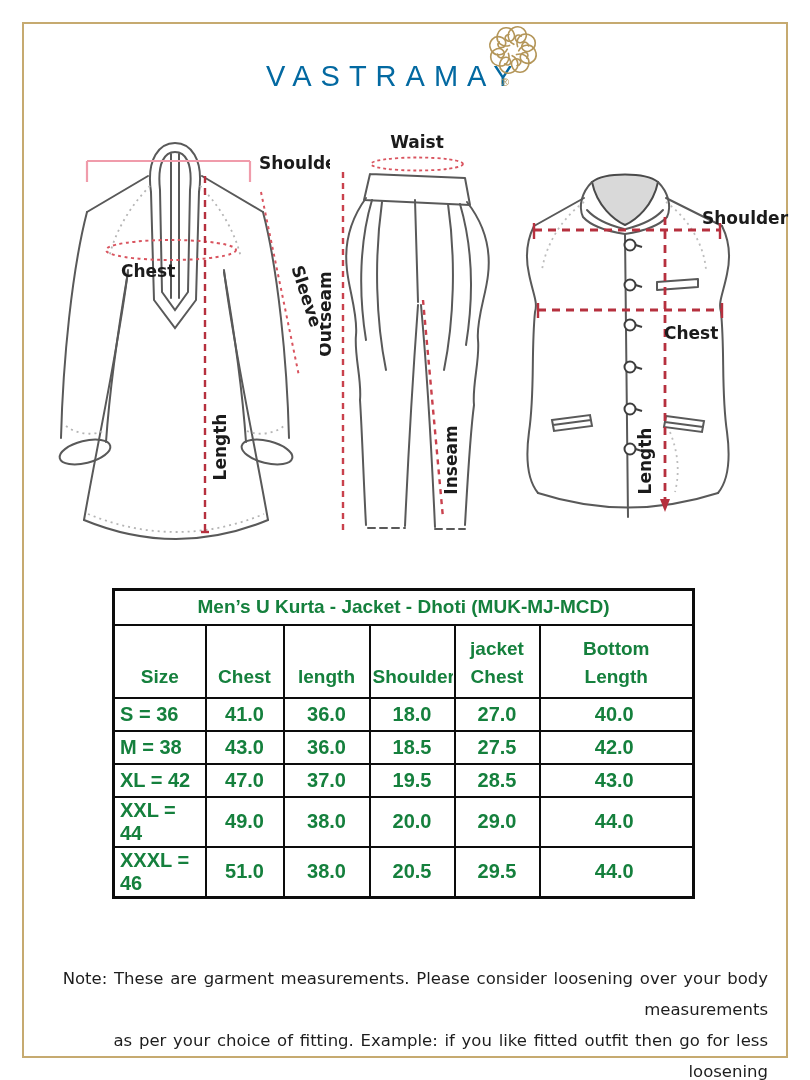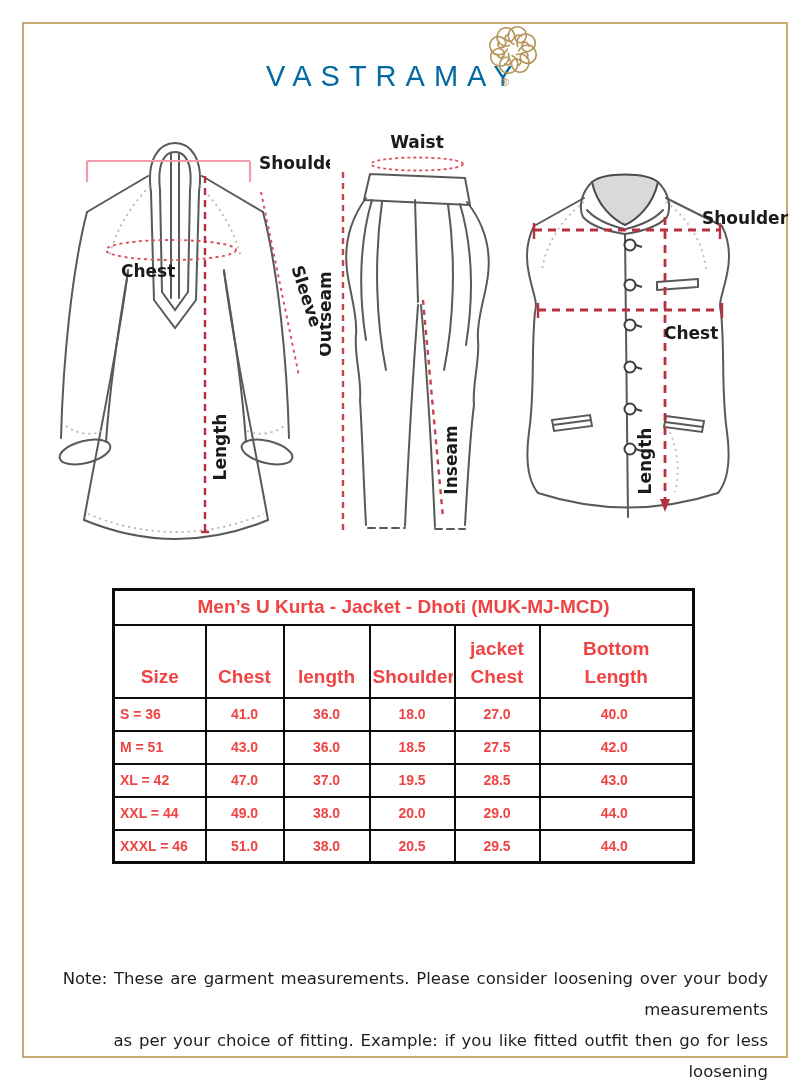--- a/index.html
+++ b/index.html
@@ -14,32 +14,32 @@
   .brand-reg{position:absolute;left:501px;top:76px;font-size:11px;color:#b49659;}
   .ornament{position:absolute;left:487px;top:24px;}
   
   .diagrams{position:absolute;left:0;top:0;width:810px;height:590px;}
   .diag{position:absolute;}
   .diag text{font-family:"DejaVu Sans",sans-serif;font-size:17px;font-weight:600;fill:#1b1b1b;}
   .diag .blab{font-weight:700;}
   
   .tablewrap{position:absolute;left:112px;top:588px;}
   table.size{border-collapse:collapse;table-layout:fixed;width:580px;
-             font-family:"Liberation Sans",sans-serif;color:#ef4444;}
+             font-family:"Liberation Sans",sans-serif;color:#15803d;}
   table.size td,table.size th{border:2px solid #0c0c0c;overflow:hidden;}
   table.size{border:3px solid #0c0c0c;}
   tr.title-row{height:35px;}
   tr.title-row td{font-size:19px;font-weight:700;text-align:center;}
   tr.sub-row{height:32px;}
   tr.sub-row td{font-size:14.5px;font-weight:700;text-align:center;}
   tr.head-row{height:73px;}
   tr.head-row th{font-size:19px;font-weight:700;text-align:center;vertical-align:bottom;
                  padding:0 2px 6px 2px;white-space:pre-line;line-height:1.45;border-radius:13px;}
   tr.data-row{height:33px;}
-  tr.data-row td{font-size:14px;font-weight:700;text-align:center;}
+  tr.data-row td{font-size:20px;font-weight:700;text-align:center;}
   tr.data-row td.c-size{text-align:left;padding-left:5px;}
   tr.data-row td.c-last{text-align:center;padding-right:5px;}
   
   .note{position:absolute;left:40px;right:42px;top:963px;text-align:right;
         font-family:"DejaVu Sans",sans-serif;font-size:16.5px;color:#1d1d1d;
         line-height:31px;word-spacing:1.5px;}
 </style>
 </head>
 <body>
 
@@ -204,21 +204,21 @@
         </tr>
         <tr class="data-row">
           <td class="c-size">S = 36</td>
           <td>41.0</td>
           <td>36.0</td>
           <td>18.0</td>
           <td>27.0</td>
           <td class="c-last">40.0</td>
         </tr>
         <tr class="data-row">
-          <td class="c-size">M = 51</td>
+          <td class="c-size">M = 38</td>
           <td>43.0</td>
           <td>36.0</td>
           <td>18.5</td>
           <td>27.5</td>
           <td class="c-last">42.0</td>
         </tr>
         <tr class="data-row">
           <td class="c-size">XL = 42</td>
           <td>47.0</td>
           <td>37.0</td>

